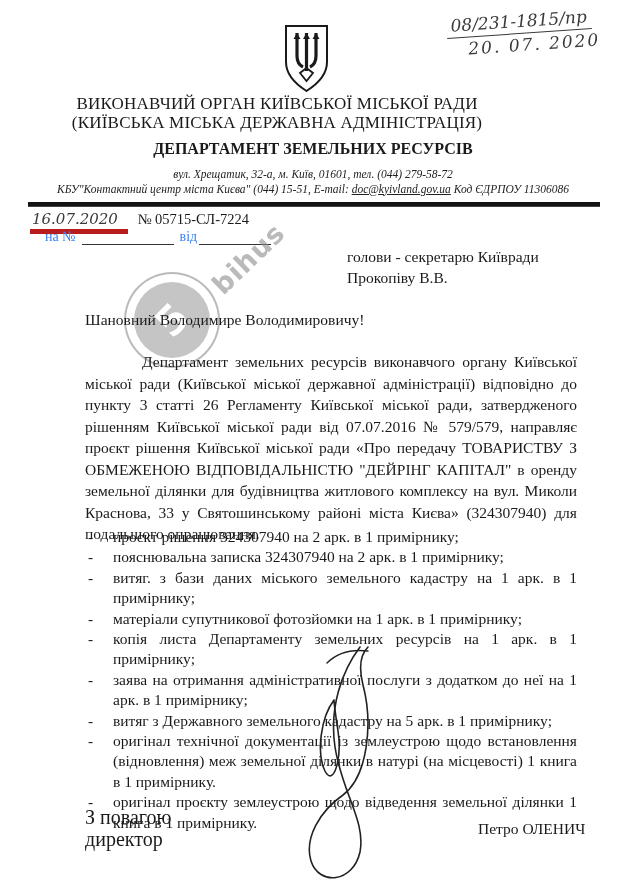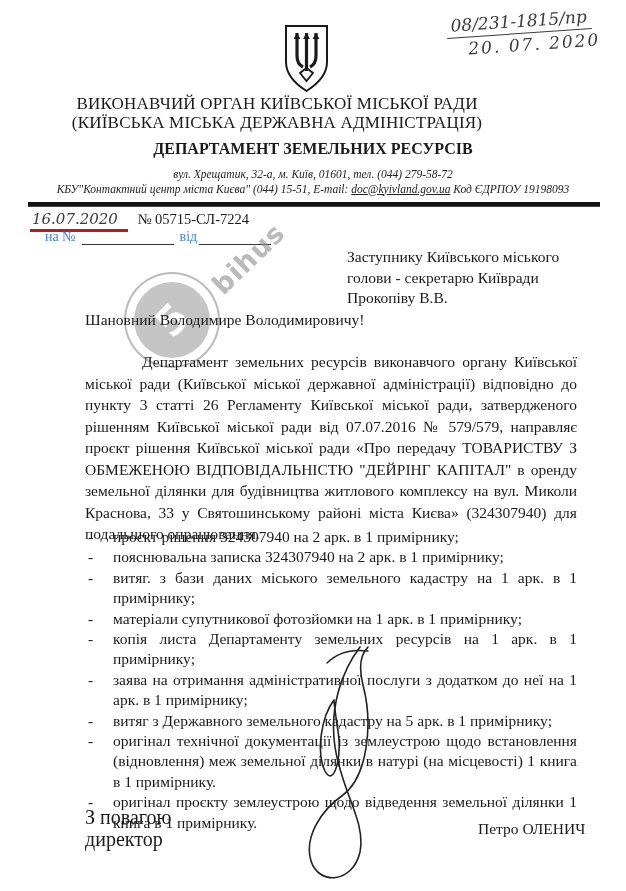--- a/index.html
+++ b/index.html
@@ -34,21 +34,21 @@
   
   .org{top:94px;left:0;width:554px;text-align:center;font-size:17px;line-height:19px;letter-spacing:.2px;}
   .dept{top:140px;left:0;width:626px;text-align:center;font-weight:bold;font-size:16px;}
   .addr{top:167px;left:0;width:626px;text-align:center;font-style:italic;font-size:11.5px;line-height:14.5px;color:#222;}
   .addr .email{text-decoration:underline;margin-top:20px;}
 
   .rule{top:202px;left:28px;width:572px;height:4px;background:#141414;border-bottom:1px solid #444;}
 
   
   .ref-row{top:210px;left:30px;font-size:14.5px;}
-  .ref-row .hw-date{font-size:15px;border-bottom:3px solid #b91c1c;padding:0 10px 1px 2px;margin-right:6px;}
+  .ref-row .hw-date{font-size:15px;border-bottom:5px solid #b91c1c;padding:0 10px 1px 2px;margin-right:6px;}
   .ref-row .doc-num{}
   .reply-row{top:229px;left:45px;font-size:14px;color:#3b82f6;}
   .blank{display:inline-block;border-bottom:1px solid #333;height:13px;vertical-align:bottom;}
   .b1{width:92px;margin:0 6px;}
   .b2{width:72px;margin-left:2px;}
 
   
   .wm{pointer-events:none;}
   .wm-circle{
     top:272px;left:124px;width:92px;height:92px;border-radius:50%;
@@ -116,42 +116,41 @@
   </div>
 
   <div class="abs org">
     <div>ВИКОНАВЧИЙ ОРГАН КИЇВСЬКОЇ МІСЬКОЇ РАДИ</div>
     <div>(КИЇВСЬКА МІСЬКА ДЕРЖАВНА АДМІНІСТРАЦІЯ)</div>
   </div>
   <div class="abs dept">ДЕПАРТАМЕНТ ЗЕМЕЛЬНИХ РЕСУРСІВ</div>
 
   <div class="abs addr">
     <div>вул. Хрещатик, 32-а, м. Київ, 01601, тел. (044) 279-58-72</div>
-    <div><span>КБУ"Контактний центр міста Києва" (044) 15-51, E-mail: </span><span class="email">doc@kyivland.gov.ua</span><span> Код ЄДРПОУ 19198093</span></div>
+    <div><span>КБУ"Контактний центр міста Києва" (044) 15-51, E-mail: </span><span class="email">doc@kyivland.gov.ua</span><span> Код ЄДРПОУ 11306086</span></div>
   </div>
 
   <div class="abs rule"></div>
 
   <div class="abs ref-row">
     <span class="hand hw-date">16.07.2020</span>
     <span class="doc-num">№ 05715-СЛ-7224</span>
   </div>
   <div class="abs reply-row">
     <span>на №</span><span class="blank b1"></span><span>від</span><span class="blank b2"></span>
   </div>
 
   <div class="abs wm wm-circle">
     <div class="wm-disc">
       <span class="wm-glyph">5</span>
     </div>
   </div>
   <div class="abs wm wm-text">bihus</div>
 
   <div class="abs recipient">
-    <div>Заступнику Київського міського</div>
     <div>голови - секретарю Київради</div>
     <div>Прокопіву В.В.</div>
   </div>
 
   <div class="abs greeting">Шановний Володимире Володимировичу!</div>
   <div class="abs paragraph">Департамент земельних ресурсів виконавчого органу Київської міської ради (Київської міської державної адміністрації) відповідно до пункту 3 статті 26 Регламенту Київської міської ради, затвердженого рішенням Київської міської ради від 07.07.2016 № 579/579,  направляє проєкт рішення Київської міської ради «Про передачу ТОВАРИСТВУ З ОБМЕЖЕНОЮ ВІДПОВІДАЛЬНІСТЮ "ДЕЙРІНГ КАПІТАЛ" в оренду земельної ділянки для будівництва житлового комплексу  на вул. Миколи Краснова, 33 у Святошинському районі міста Києва» (324307940)  для подальшого опрацювання.</div>
 
   <div class="abs attachments">
     <ul>
         <li>

